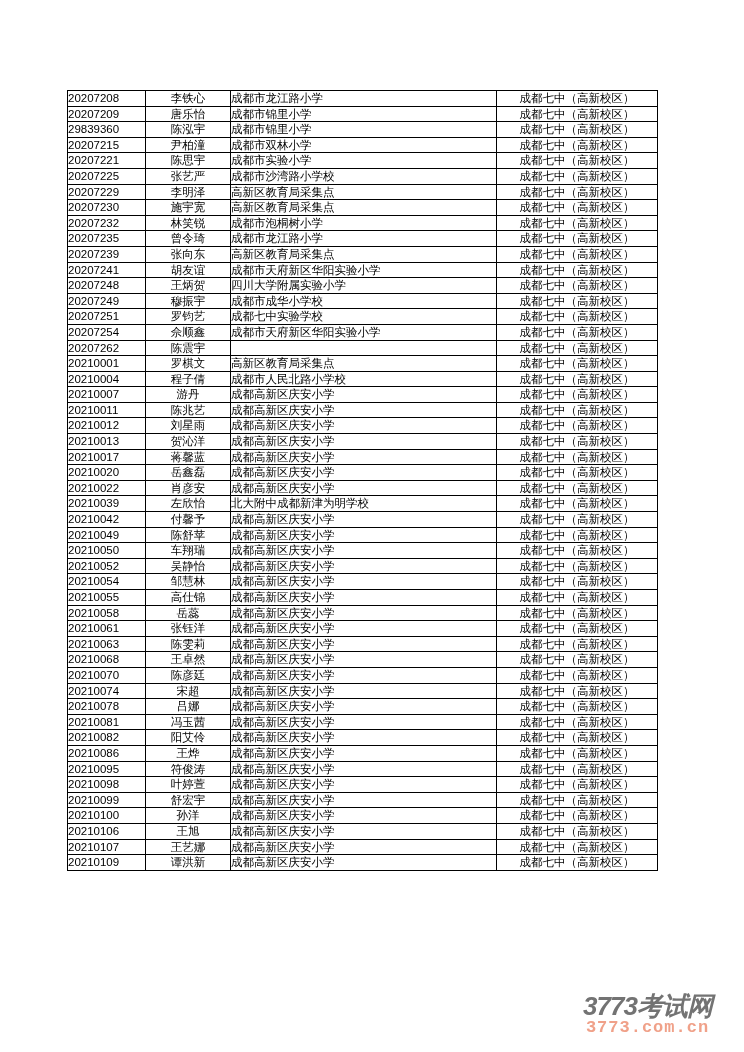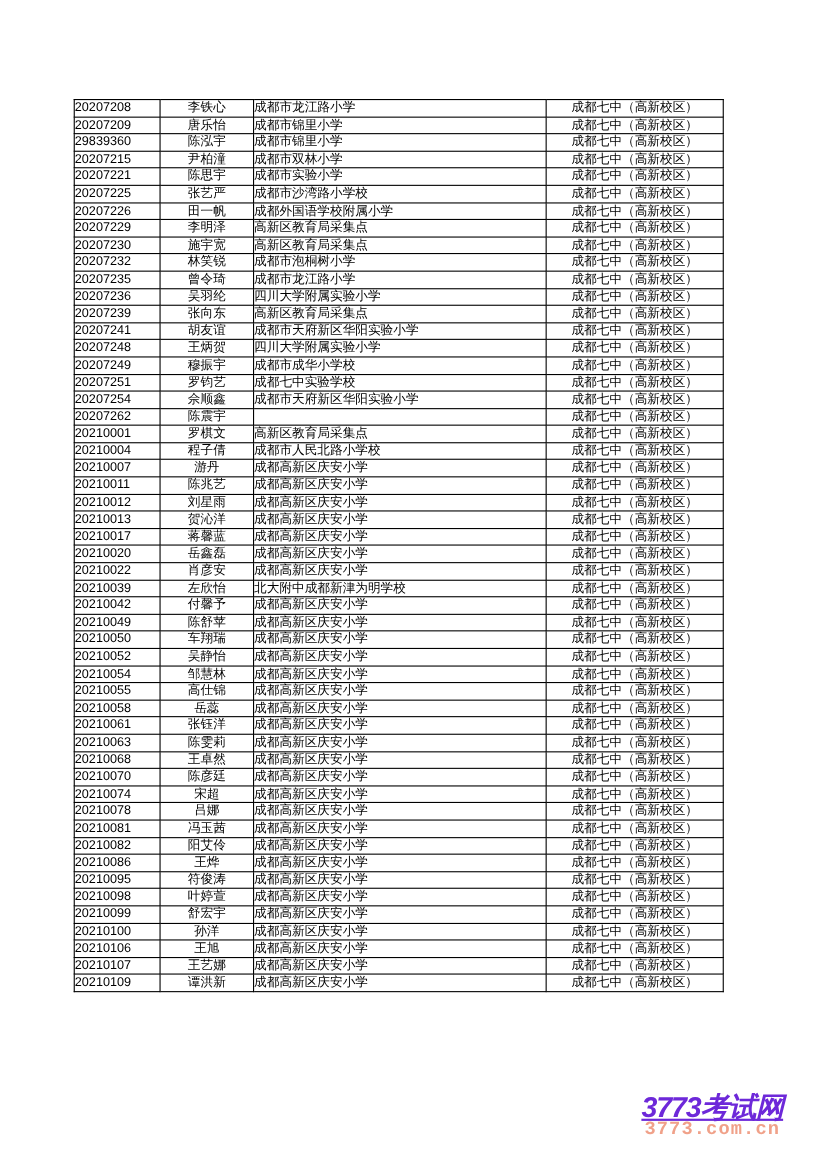--- a/index.html
+++ b/index.html
@@ -97,26 +97,20 @@
           <td class="col-school">成都市实验小学</td>
           <td class="col-admitted">成都七中（高新校区）</td>
         </tr>
         <tr>
           <td class="col-id">20207225</td>
           <td class="col-name">张艺严</td>
           <td class="col-school">成都市沙湾路小学校</td>
           <td class="col-admitted">成都七中（高新校区）</td>
         </tr>
         <tr>
-          <td class="col-id">20207226</td>
-          <td class="col-name">田一帆</td>
-          <td class="col-school">成都外国语学校附属小学</td>
-          <td class="col-admitted">成都七中（高新校区）</td>
-        </tr>
-        <tr>
           <td class="col-id">20207229</td>
           <td class="col-name">李明泽</td>
           <td class="col-school">高新区教育局采集点</td>
           <td class="col-admitted">成都七中（高新校区）</td>
         </tr>
         <tr>
           <td class="col-id">20207230</td>
           <td class="col-name">施宇宽</td>
           <td class="col-school">高新区教育局采集点</td>
           <td class="col-admitted">成都七中（高新校区）</td>
@@ -127,26 +121,20 @@
           <td class="col-school">成都市泡桐树小学</td>
           <td class="col-admitted">成都七中（高新校区）</td>
         </tr>
         <tr>
           <td class="col-id">20207235</td>
           <td class="col-name">曾令琦</td>
           <td class="col-school">成都市龙江路小学</td>
           <td class="col-admitted">成都七中（高新校区）</td>
         </tr>
         <tr>
-          <td class="col-id">20207236</td>
-          <td class="col-name">吴羽纶</td>
-          <td class="col-school">四川大学附属实验小学</td>
-          <td class="col-admitted">成都七中（高新校区）</td>
-        </tr>
-        <tr>
           <td class="col-id">20207239</td>
           <td class="col-name">张向东</td>
           <td class="col-school">高新区教育局采集点</td>
           <td class="col-admitted">成都七中（高新校区）</td>
         </tr>
         <tr>
           <td class="col-id">20207241</td>
           <td class="col-name">胡友谊</td>
           <td class="col-school">成都市天府新区华阳实验小学</td>
           <td class="col-admitted">成都七中（高新校区）</td>
@@ -376,17 +364,17 @@
         <tr>
           <td class="col-id">20210109</td>
           <td class="col-name">谭洪新</td>
           <td class="col-school">成都高新区庆安小学</td>
           <td class="col-admitted">成都七中（高新校区）</td>
         </tr>
       </tbody>
   </table>
 
   <div class="watermark">
-    <div class="wm-title" style="color: #6d28d9; text-decoration: underline;">3773考试网</div>
+    <div class="wm-title" style="color: #737373;">3773考试网</div>
     <div class="wm-domain" style="color: rgb(240, 161, 137);">3773.com.cn</div>
   </div>
 
 </div>
 
 </body></html>

